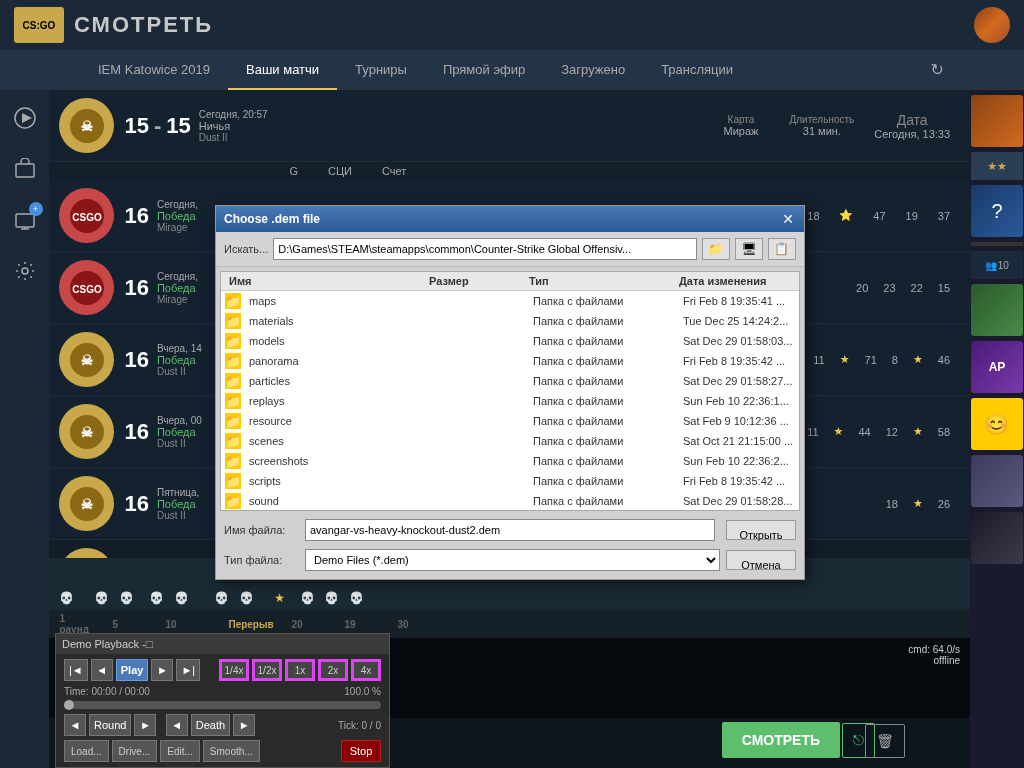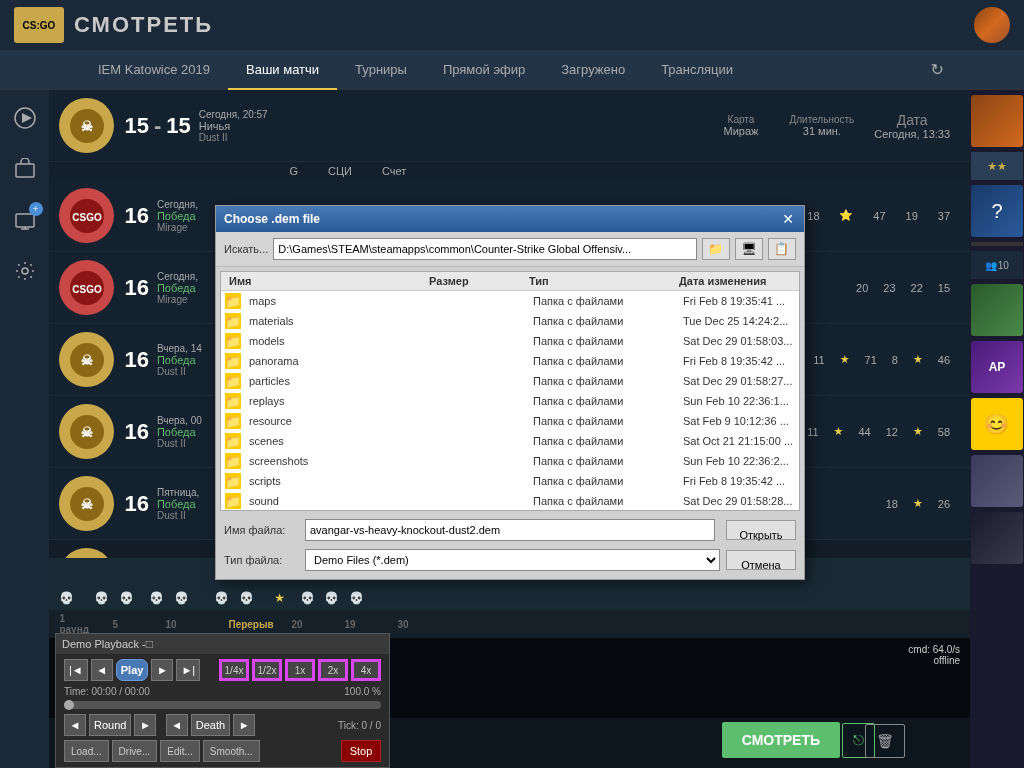--- a/index.html
+++ b/index.html
@@ -74,21 +74,21 @@
     .dialog-btn-row { display: flex; flex-direction: column; gap: 5px; margin-left: 5px; }
 
     
     .demo-panel { position: absolute; bottom: 0; left: 55px; width: 330px; background: #2a2a2a; border: 1px solid #555; z-index: 50; }
     .demo-titlebar { background: #3a3a3a; padding: 3px 6px; display: flex; align-items: center; justify-content: flex-start; }
     .demo-title { font-size: 11px; color: #ccc; }
     .demo-close-btn { color: #aaa; cursor: pointer; font-size: 12px; }
     .demo-controls { padding: 5px 8px; }
     .demo-btn-row { display: flex; align-items: center; gap: 3px; margin-bottom: 5px; }
     .demo-btn { height: 22px; min-width: 22px; background: #555; border: 1px solid #777; color: #fff; cursor: pointer; font-size: 11px; display: flex; align-items: center; justify-content: center; padding: 0 4px; }
-    .demo-btn.play { background: #4a7ab5; border-color: #6a9ad5; font-weight: bold; border-radius: 7px; }
+    .demo-btn.play { background: #4a7ab5; border-color: #6a9ad5; font-weight: bold; }
     .demo-btn.stop { background: #8B0000; border-color: #aa2222; color: #fff; min-width: 40px; }
     .demo-speed-btn { height: 22px; min-width: 30px; background: #444; border: 3px solid #d946ef; color: #ccc; cursor: pointer; font-size: 10px; display: flex; align-items: center; justify-content: center; }
     .demo-time-row { display: flex; align-items: center; justify-content: space-between; font-size: 10px; color: #aaa; margin-bottom: 4px; }
     .demo-slider { width: 100%; height: 8px; background: #555; border-radius: 4px; position: relative; cursor: pointer; }
     .demo-slider-fill { height: 100%; background: #4a7ab5; border-radius: 4px; width: 0%; }
     .demo-slider-thumb { width: 10px; height: 10px; background: #aaa; border-radius: 50%; position: absolute; top: -1px; left: 0%; }
     .demo-extra-row { display: flex; align-items: center; gap: 3px; margin-top: 5px; }
     .demo-tick-info { margin-left: auto; font-size: 10px; color: #aaa; }
     .demo-load-row { display: flex; align-items: center; gap: 3px; margin-top: 4px; }
     .demo-load-btn { height: 22px; background: #555; border: 1px solid #777; color: #ccc; cursor: pointer; font-size: 10px; padding: 0 6px; }

